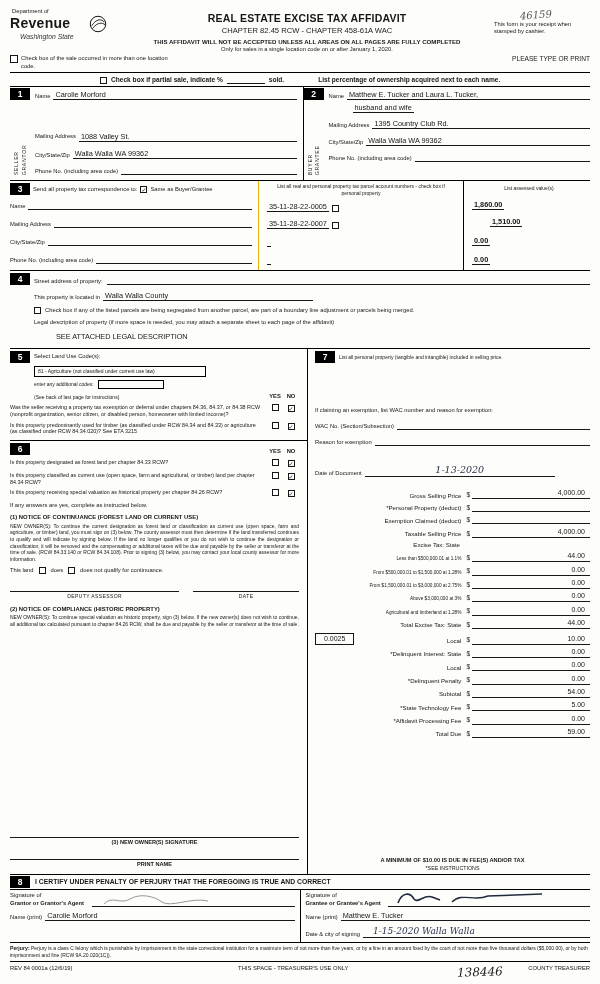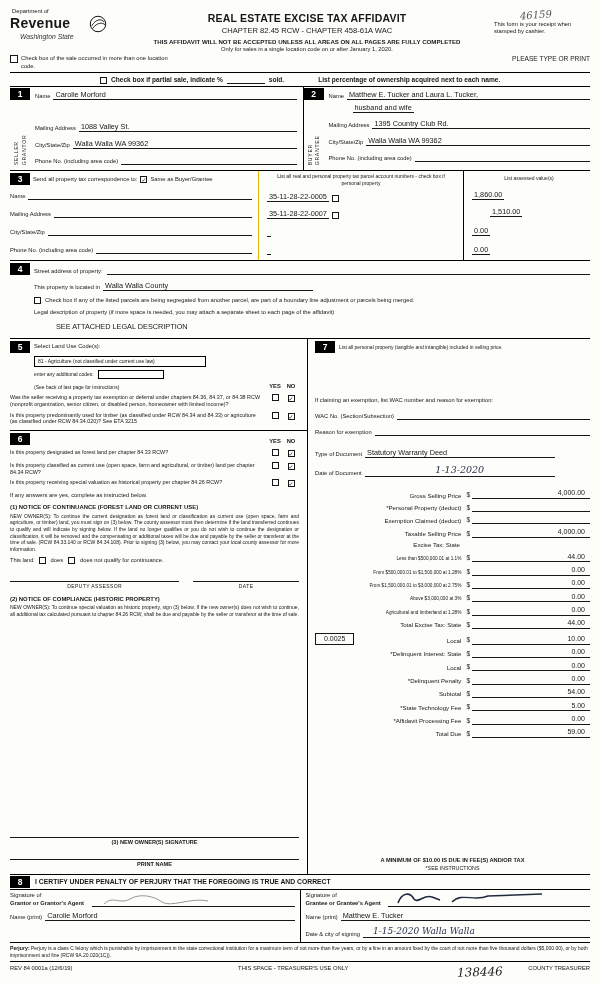--- a/index.html
+++ b/index.html
@@ -3,21 +3,21 @@
 <meta charset="utf-8">
 <style>
   *{margin:0;padding:0;box-sizing:border-box;}
   html,body{background:#e8e8e8;}
   .page{width:600px;height:984px;margin:0 auto;background:#fdfdfa;color:#17171a;
         font-family:"Liberation Sans",sans-serif;font-size:7px;line-height:1.25;
         padding:8px 10px 4px;display:flex;flex-direction:column;overflow:hidden;position:relative;}
   .row{display:flex;}
   .b{font-weight:bold;}
   .ctr{text-align:center;}
-  .rt{text-align:right;}
+  .rt{text-align:right;font-weight:bold;}
   .it{font-style:italic;}
   .sm{font-size:5.8px;}
   .xs{font-size:5px;}
   .grow{flex:1;}
   .cb{display:inline-block;width:8px;height:8px;border:1px solid #17171a;font-size:7px;line-height:7px;
       text-align:center;vertical-align:-1px;flex:none;background:#fff;}
   .cb.s{width:7px;height:7px;line-height:6px;font-size:6px;}
   .numbox{width:20px;height:12px;background:#000;color:#fff;font-weight:bold;font-size:8.5px;
           line-height:12px;text-align:center;flex:none;}
   .ul{border-bottom:1px solid #17171a;min-height:9px;}
@@ -93,21 +93,21 @@
           <span class="vlab">SELLER</span>
           <span class="vlab">GRANTOR</span>
         </div>
       </div>
       <div class="grow" style="padding-left:5px;">
         <div class="fl" style="margin-top:2px;">
           <span class="sm">Name</span>
           <span class="ul grow val">Carolie Morford</span>
         </div>
         <div style="height:16px;"></div>
-        <div class="fl" style="margin-top:6px;">
+        <div class="fl" style="margin-top:16px;align-items:center;">
           <span class="sm">Mailing Address</span>
           <span class="ul grow val">1088 Valley St.</span>
         </div>
         <div class="fl" style="margin-top:7px;">
           <span class="sm">City/State/Zip</span>
           <span class="ul grow val">Walla Walla WA 99362</span>
         </div>
         <div class="fl" style="margin-top:7px;">
           <span class="sm">Phone No. (including area code)</span>
           <span class="ul grow val"></span>
@@ -322,24 +322,20 @@
         <div class="sm">If claiming an exemption, list WAC number and reason for exemption:</div>
         <div class="fl" style="margin-top:7px;">
           <span class="sm">WAC No. (Section/Subsection)</span>
           <span class="ul grow val"></span>
         </div>
         <div class="fl" style="margin-top:7px;">
           <span class="sm">Reason for exemption</span>
           <span class="ul grow val"></span>
         </div>
         <div style="height:12px;"></div>
-        <div class="fl">
-          <span class="sm">Type of Document</span>
-          <span class="ul grow val" style="max-width:190px;">Statutory Warranty Deed</span>
-        </div>
         <div class="fl" style="margin-top:6px;">
           <span class="sm">Date of Document</span>
           <span class="ul grow hand ctr" style="font-size:9.5px;max-width:190px;">1-13-2020</span>
         </div>
       </div>
 
       <div class="grow" style="display:flex;flex-direction:column;margin-top:9px;">
         <div class="fee-row">
           <span class="fee-label">Gross Selling Price</span>
           <span class="fee-d">$</span>

